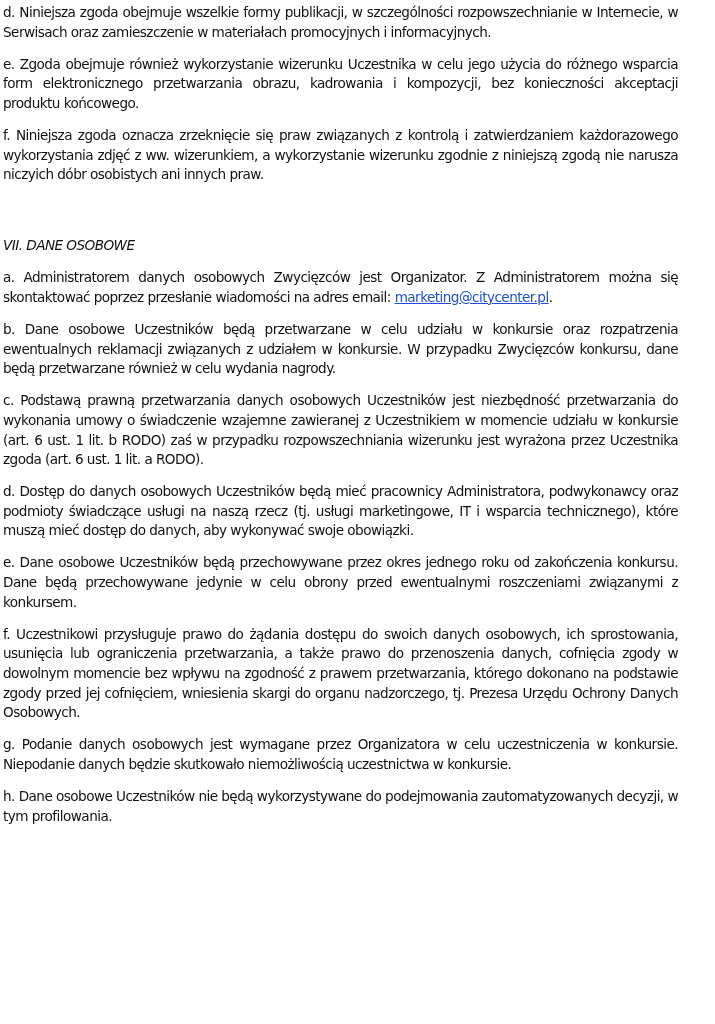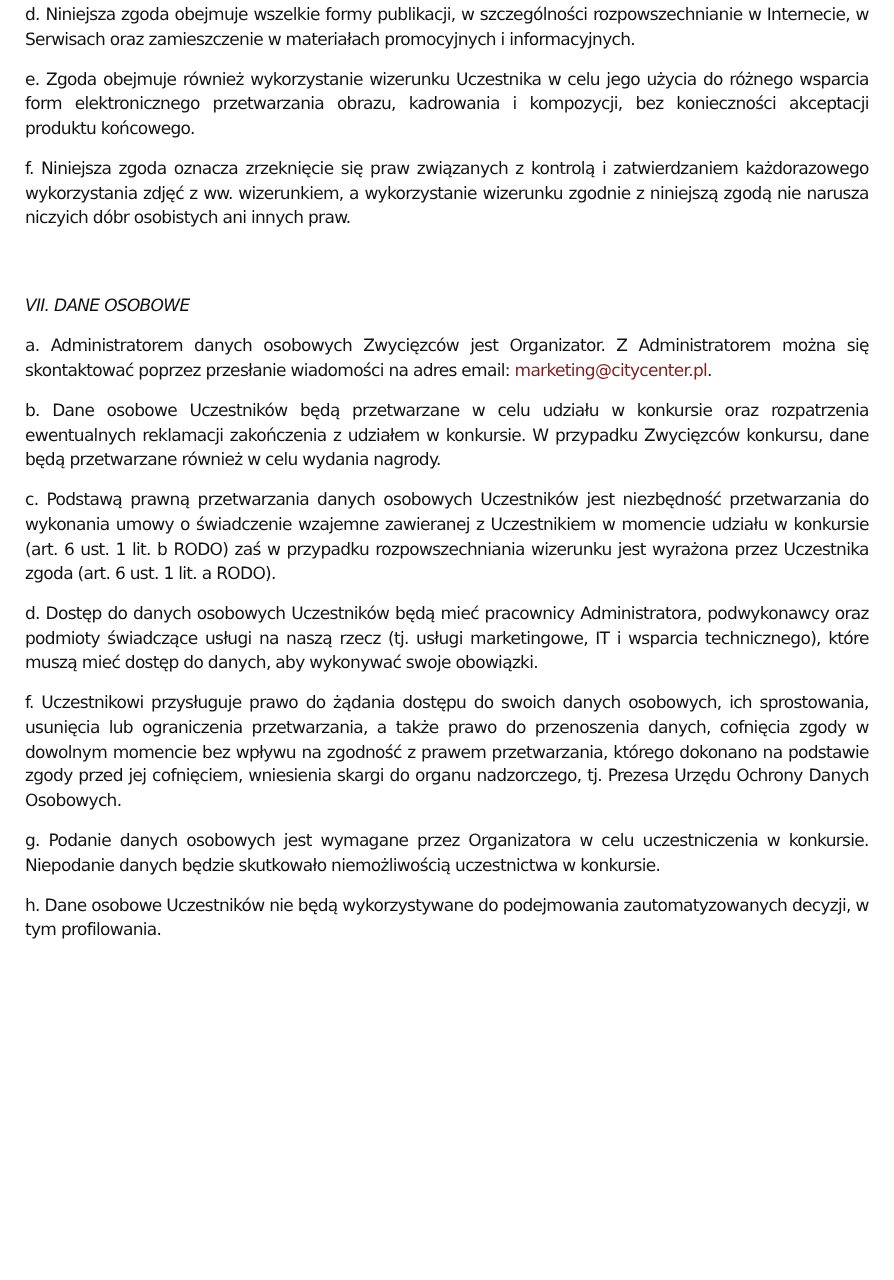--- a/index.html
+++ b/index.html
@@ -4,43 +4,44 @@
 <style>
   html, body { margin: 0; padding: 0; background: #ffffff; }
   body {
     width: 715px; height: 1024px; overflow: hidden;
     font-family: "DejaVu Sans", sans-serif;
     font-size: 13.6px;
     color: #111111;
     letter-spacing: -0.55px;
     word-spacing: 0px;
   }
-  .doc { position: absolute; left: 20px; top: 3px; width: 675px; }
+  .doc { position: absolute; left: 3px; top: 3px; width: 675px; }
   p { margin: 0 0 12.5px 0; line-height: 19.6px; text-align: justify; }
   .heading { text-align: left; margin-top: 0; font-style: italic; }
   .gap { height: 39px; }
-  a.email { color: #7f1d1d; }
+  a.email { color: #1d4ed8; text-decoration: underline; }
 </style>
 </head>
 <body>
 
 <div class="doc">
 
   <p>d. Niniejsza zgoda obejmuje wszelkie formy publikacji, w szczególności rozpowszechnianie w Internecie, w Serwisach oraz zamieszczenie w materiałach promocyjnych i informacyjnych.</p>
   <p>e. Zgoda obejmuje również wykorzystanie wizerunku Uczestnika w celu jego użycia do różnego wsparcia form elektronicznego przetwarzania obrazu, kadrowania i kompozycji, bez konieczności akceptacji produktu końcowego.</p>
   <p>f. Niniejsza zgoda oznacza zrzeknięcie się praw związanych z kontrolą i zatwierdzaniem każdorazowego wykorzystania zdjęć z ww. wizerunkiem, a wykorzystanie wizerunku zgodnie z niniejszą zgodą nie narusza niczyich dóbr osobistych ani innych praw.</p>
 
   <div class="gap"></div>
 
   <p class="heading">VII. DANE OSOBOWE</p>
 
   <p><span>a. Administratorem danych osobowych Zwycięzców jest Organizator. Z Administratorem można się skontaktować poprzez przesłanie wiadomości na adres email: </span><a class="email">marketing@citycenter.pl</a><span>.</span></p>
-  <p>b. Dane osobowe Uczestników będą przetwarzane w celu udziału w konkursie oraz rozpatrzenia ewentualnych reklamacji zakończenia z udziałem w konkursie. W przypadku Zwycięzców konkursu, dane będą przetwarzane również w celu wydania nagrody.</p>
+  <p>b. Dane osobowe Uczestników będą przetwarzane w celu udziału w konkursie oraz rozpatrzenia ewentualnych reklamacji związanych z udziałem w konkursie. W przypadku Zwycięzców konkursu, dane będą przetwarzane również w celu wydania nagrody.</p>
   <p>c. Podstawą prawną przetwarzania danych osobowych Uczestników jest niezbędność przetwarzania do wykonania umowy o świadczenie wzajemne zawieranej z Uczestnikiem w momencie udziału w konkursie (art. 6 ust. 1 lit. b RODO) zaś w przypadku rozpowszechniania wizerunku jest wyrażona przez Uczestnika zgoda (art. 6 ust. 1 lit. a RODO).</p>
   <p>d. Dostęp do danych osobowych Uczestników będą mieć pracownicy Administratora, podwykonawcy oraz podmioty świadczące usługi na naszą rzecz (tj. usługi marketingowe, IT i wsparcia technicznego), które muszą mieć dostęp do danych, aby wykonywać swoje obowiązki.</p>
+  <p>e. Dane osobowe Uczestników będą przechowywane przez okres jednego roku od zakończenia konkursu. Dane będą przechowywane jedynie w celu obrony przed ewentualnymi roszczeniami związanymi z konkursem.</p>
   <p>f. Uczestnikowi przysługuje prawo do żądania dostępu do swoich danych osobowych, ich sprostowania, usunięcia lub ograniczenia przetwarzania, a także prawo do przenoszenia danych, cofnięcia zgody w dowolnym momencie bez wpływu na zgodność z prawem przetwarzania, którego dokonano na podstawie zgody przed jej cofnięciem, wniesienia skargi do organu nadzorczego, tj. Prezesa Urzędu Ochrony Danych Osobowych.</p>
   <p>g. Podanie danych osobowych jest wymagane przez Organizatora w celu uczestniczenia w konkursie. Niepodanie danych będzie skutkowało niemożliwością uczestnictwa w konkursie.</p>
   <p>h. Dane osobowe Uczestników nie będą wykorzystywane do podejmowania zautomatyzowanych decyzji, w tym profilowania.</p>
 
   <div class="gap"></div>
 
 
 </div>
 
 </body></html>

